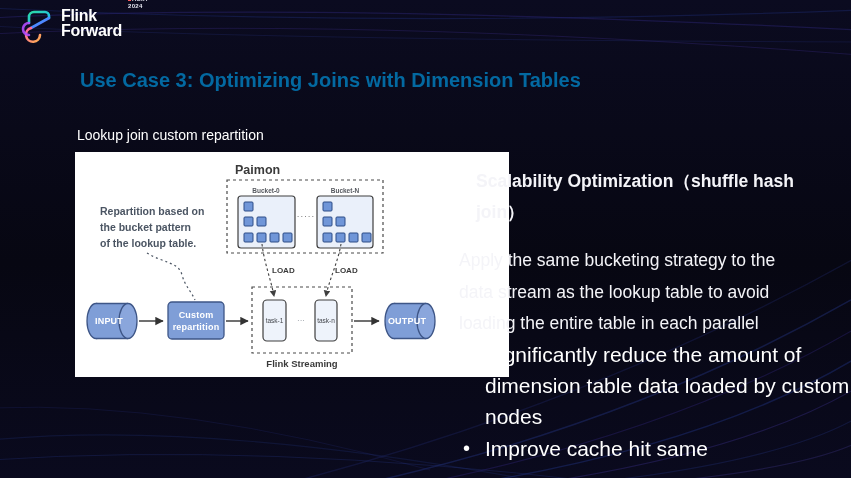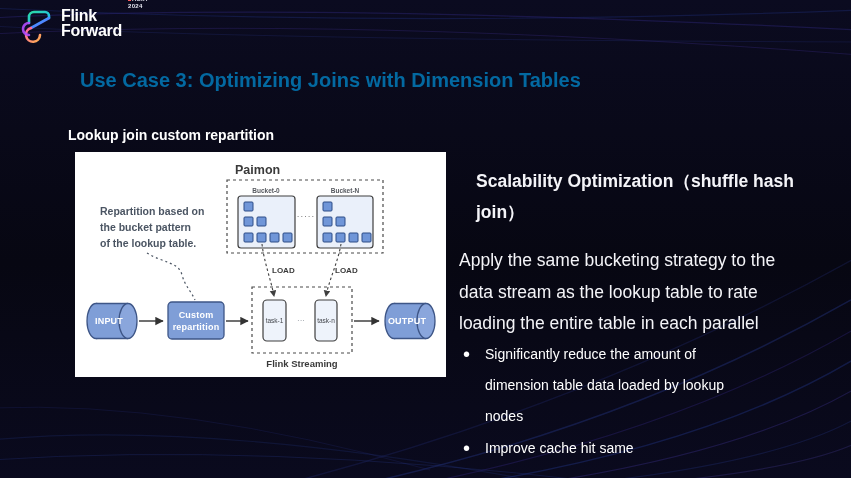--- a/index.html
+++ b/index.html
@@ -12,44 +12,44 @@
 
   
   .logo{position:absolute;left:20px;top:8px;display:flex;z-index:2;}
   .logo-icon{width:34px;height:36px;margin-right:7px;}
   .brand{line-height:15px;font-weight:bold;font-size:16px;letter-spacing:-0.3px;color:#fff;}
   .badge{margin-left:6px;margin-top:-12px;font-size:6px;line-height:7px;color:#e8e8f2;font-weight:bold;letter-spacing:.3px;}
   .badge .dot{display:inline-block;width:3px;height:3px;background:#ff5c5c;margin-right:1px;vertical-align:middle;}
 
   
   .title{position:absolute;left:80px;top:56px;font-size:20px;font-weight:bold;color:#0369a1;z-index:2;text-align:right;}
-  .subtitle{position:absolute;left:68px;top:115px;font-size:14px;font-weight:bold;color:#ffffff;z-index:2;}
-
-  
-  .panel{position:absolute;left:75px;top:152px;width:371px;height:225px;background:#ffffff;z-index:2;}
+  .subtitle{position:absolute;left:77px;top:115px;font-size:14px;font-weight:normal;color:#ffffff;z-index:2;}
+
+  
+  .panel{position:absolute;left:75px;top:152px;width:434px;height:225px;background:#ffffff;z-index:2;}
   .panel svg{display:block;}
   .d-label{font-family:"Liberation Sans",sans-serif;fill:#3a3a3a;}
   .d-paimon{font-size:12.5px;font-weight:600;}
   .d-bucket{font-size:6.5px;fill:#55585e;font-weight:600;}
   .d-dots{font-size:8px;fill:#666;letter-spacing:1px;}
   .d-load{font-size:8px;font-weight:700;fill:#3a3a3a;}
   .d-task{font-size:6.5px;fill:#44474d;}
   .d-taskdots{font-size:8px;fill:#9aa0a8;}
   .d-stream{font-size:9.5px;font-weight:600;fill:#3a3a3a;}
   .d-node{font-size:9px;font-weight:700;fill:#ffffff;letter-spacing:.2px;}
   .d-anno{font-size:10.5px;font-weight:600;fill:#4b5563;}
 
   
   .content{position:absolute;left:459px;top:149px;width:392px;z-index:2;}
   .content .heading{margin:17px;font-size:17.5px;font-weight:bold;line-height:31.2px;color:#f4f4f8;}
   .content .para-line{font-size:17.5px;font-weight:normal;line-height:31.2px;color:#f4f4f8;}
   .bullets{list-style:none;margin:0;padding:0;}
   .bullets li{position:relative;padding-left:26px;}
   .bullets li::before{content:"•";position:absolute;left:4px;top:0;font-size:20px;line-height:31.2px;color:#fff;}
-  .bullet-line{font-size:14px;font-weight:normal;line-height:31.2px;color:#ffffff;}
+  .bullet-line{font-size:21px;font-weight:normal;line-height:31.2px;color:#ffffff;}
 </style>
 </head>
 <body>
 
 <svg class="bg-waves" width="851" height="478" viewBox="0 0 851 478">
   <path d="M -10,8 Q 400,28 860,10" stroke="#1d2a6e" stroke-width="1.2" fill="none" opacity="0.45"></path>
   <path d="M -10,18 Q 300,2 860,30" stroke="#2a2470" stroke-width="1.2" fill="none" opacity="0.5"></path>
   <path d="M -10,34 Q 350,16 860,55" stroke="#3a2a85" stroke-width="1" fill="none" opacity="0.35"></path>
   <path d="M -10,26 Q 250,40 860,42" stroke="#232d78" stroke-width="1" fill="none" opacity="0.3"></path>
   <path d="M 300,480 Q 600,400 852,260" stroke="#232d78" stroke-width="1.4" fill="none" opacity="0.3"></path>
@@ -189,26 +189,26 @@
       <ellipse cx="351" cy="169" rx="9" ry="17.5" fill="#8aa6dc" stroke="#3e5687" stroke-width="1.3"></ellipse>
       <text class="d-node" x="332" y="172" text-anchor="middle">OUTPUT</text>
     </g>
   </svg>
 </div>
 
 <div class="content">
   <p class="heading">Scalability Optimization（shuffle hash join）</p>
   <div class="para">
     <div class="para-line">Apply the same bucketing strategy to the</div>
-    <div class="para-line">data stream as the lookup table to rate</div>
+    <div class="para-line">data stream as the lookup table to avoid</div>
     <div class="para-line">loading the entire table in each parallel</div>
   </div>
   <ul class="bullets">
     <li>
       <div class="bullet-line">Significantly reduce the amount of</div>
-      <div class="bullet-line">dimension table data loaded by lookup</div>
+      <div class="bullet-line">dimension table data loaded by custom</div>
       <div class="bullet-line">nodes</div>
     </li>
     <li>
       <div class="bullet-line">Improve cache hit same</div>
     </li>
   </ul>
 </div>
 
 </body></html>

